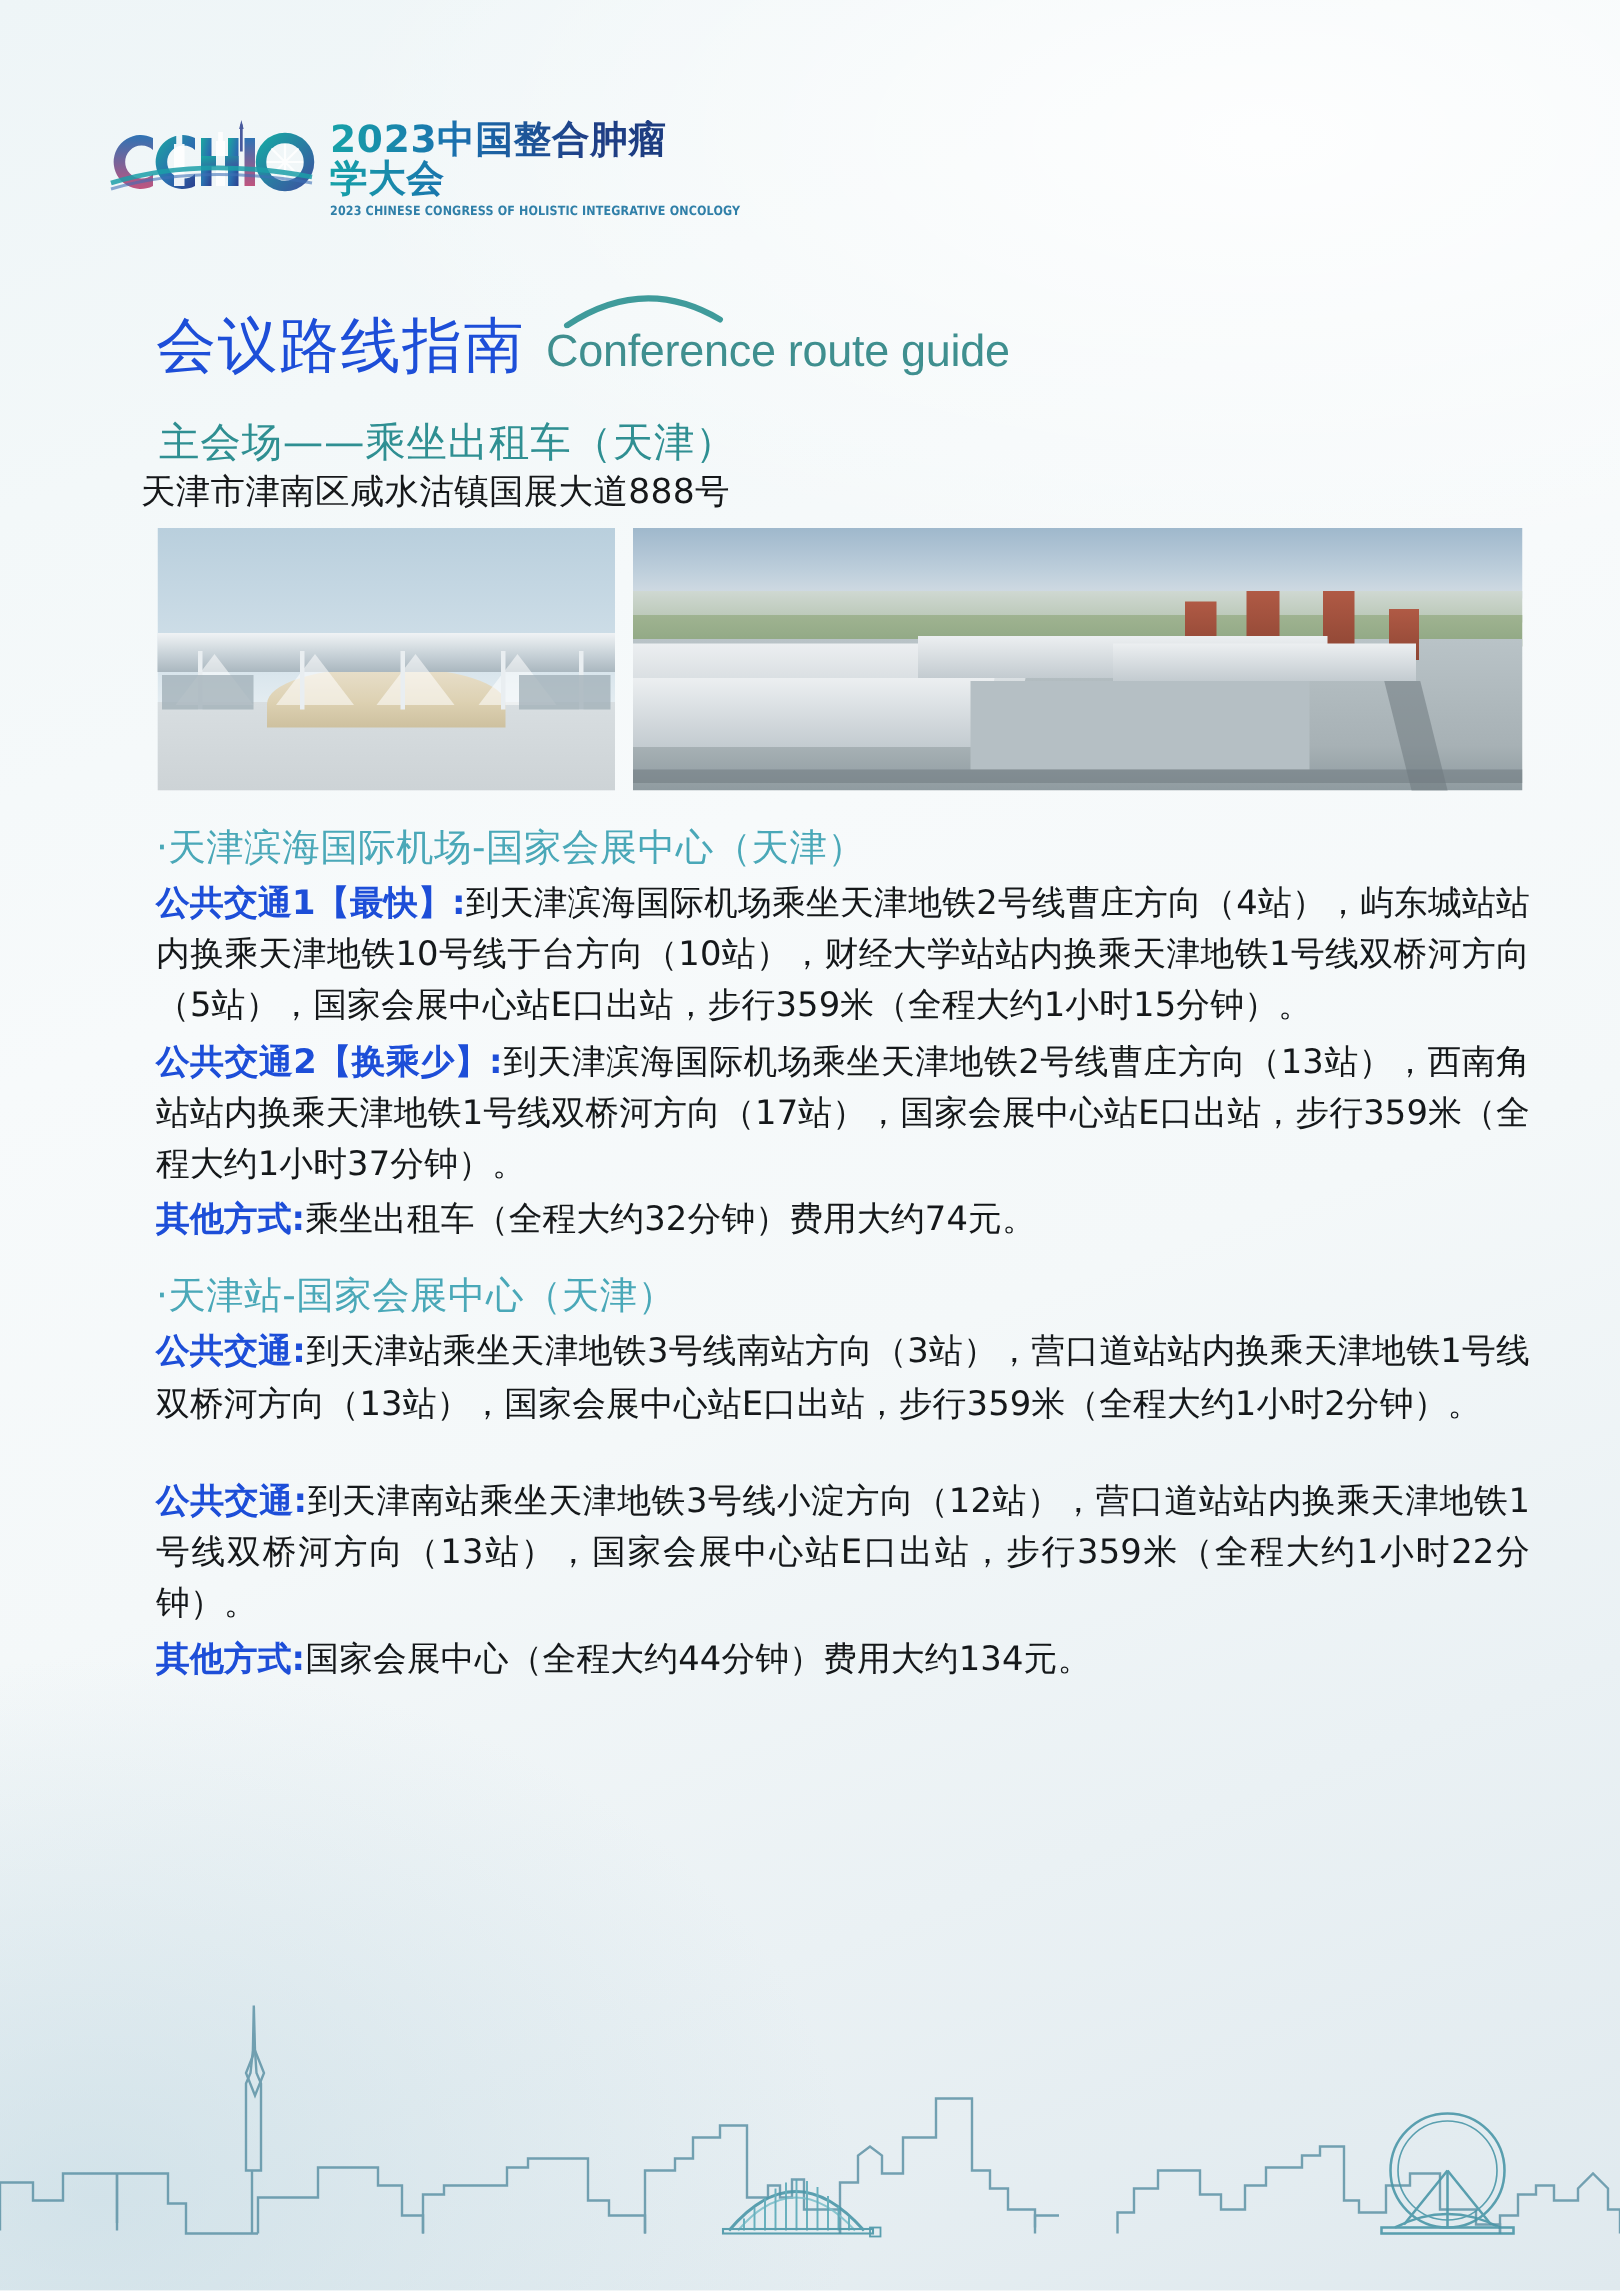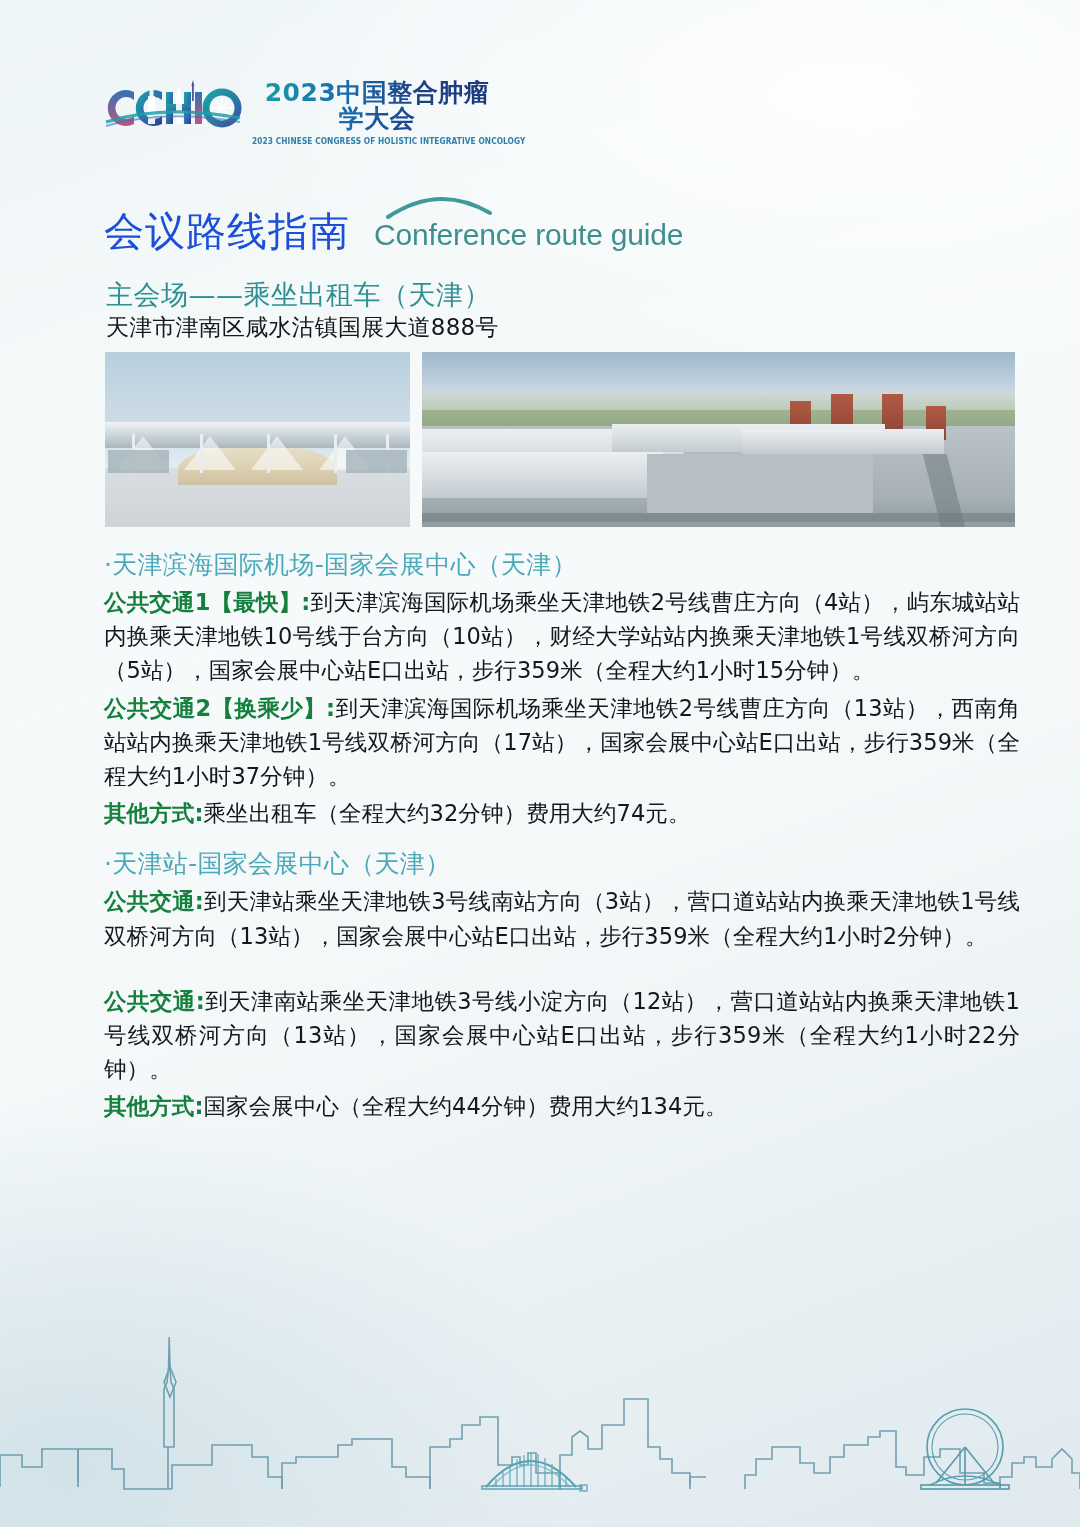--- a/index.html
+++ b/index.html
@@ -7,42 +7,42 @@
     width:1080px;height:1527px;position:relative;overflow:hidden;
     font-family:"Liberation Sans","DejaVu Sans",sans-serif;
     background:linear-gradient(160deg,#eef5f7 0%,#f3f8f9 18%,#f7fafb 38%,#f4f8f9 58%,#eaf1f4 78%,#dfe9ee 100%);
   }
   .bg-tint{position:absolute;inset:0;background:
       radial-gradient(900px 420px at 78% 6%, rgba(255,255,255,.85) 0%, rgba(255,255,255,0) 70%),
       radial-gradient(700px 500px at 6% 96%, rgba(190,214,224,.55) 0%, rgba(190,214,224,0) 72%);
       pointer-events:none;}
 
   
-  .logo-wrap{position:absolute;left:104px;top:78px;width:400px;height:62px;text-align:center;}
+  .logo-wrap{position:absolute;left:72px;top:78px;width:400px;height:62px;}
   .logo-mark{position:absolute;left:0;top:0;width:140px;height:60px;}
   .logo-txt{position:absolute;left:148px;top:2px;width:250px;}
   .logo-cn{font-size:25px;font-weight:bold;color:#1c3f7a;letter-spacing:.5px;
       font-family:"DejaVu Sans","Liberation Sans",sans-serif;line-height:1.05;
       background:linear-gradient(90deg,#17a2a8 0%,#1a6fae 34%,#1f3f86 68%,#1b3b7d 100%);
       -webkit-background-clip:text;background-clip:text;color:transparent;}
   .logo-en{font-size:8.5px;font-weight:bold;color:#2f7fa8;letter-spacing:.1px;
       margin-top:3px;white-space:nowrap;
       font-family:"DejaVu Sans Condensed","Liberation Sans",sans-serif;transform:scaleX(.97);transform-origin:left;}
 
   
   .main-title{position:absolute;left:104px;top:211px;display:flex;align-items:baseline;}
   .mt-cn{font-size:40px;color:#1d4ed8;letter-spacing:1px;line-height:1;
       font-family:"DejaVu Sans","Liberation Sans",sans-serif;}
-  .mt-en-wrap{position:relative;margin-left:24px;}
+  .mt-en-wrap{position:relative;margin-left:14px;}
   .mt-en{font-size:30px;color:#3f8f8f;font-family:"Liberation Sans",sans-serif;letter-spacing:-.2px;}
   .mt-arc{position:absolute;left:10px;top:-33px;width:110px;height:34px;overflow:hidden;}
 
   .sub-title{position:absolute;left:106px;top:277px;font-size:27px;color:#2f8f92;
       letter-spacing:.5px;font-family:"DejaVu Sans","Liberation Sans",sans-serif;}
-  .address{position:absolute;left:106px;top:312px;font-size:23px;color:#16181a;
+  .address{position:absolute;left:94px;top:312px;font-size:23px;color:#16181a;
       letter-spacing:.2px;font-family:"DejaVu Sans","Liberation Sans",sans-serif;}
 
   
   .photos{position:absolute;left:105px;top:352px;width:910px;height:175px;display:flex;gap:12px;}
   .ph{position:relative;overflow:hidden;}
   .ph-left{width:305px;}
   .ph-right{flex:1;}
 
   
   .cc-sky{position:absolute;inset:0;background:linear-gradient(180deg,#b9cfdd 0%,#cdddE7 42%,#e3ecf1 66%,#e8eef1 100%);}
@@ -68,21 +68,21 @@
   .av-road{position:absolute;background:#6f7a80;opacity:.55;}
 
   
   .content{position:absolute;left:104px;top:548px;width:916px;}
   .sec{margin-bottom:2px;}
   .sec-h{font-size:25px;color:#4aa8b8;letter-spacing:.3px;margin:0 0 4px 0;
       font-family:"DejaVu Sans","Liberation Sans",sans-serif;}
   .para{font-size:22.5px;line-height:1.52;color:#15181a;margin:0 0 3px 0;
       letter-spacing:.1px;text-align:justify;
       font-family:"DejaVu Sans","Liberation Sans",sans-serif;}
-  .lbl{color:#15803d;font-weight:bold;}
+  .lbl{color:#1d4ed8;font-weight:bold;}
   .gap{height:14px;}
 
   
   .skyline{position:absolute;left:0;bottom:0;width:1080px;height:200px;pointer-events:none;}
 </style>
 </head>
 <body>
 
 <div class="bg-tint"></div>
 

